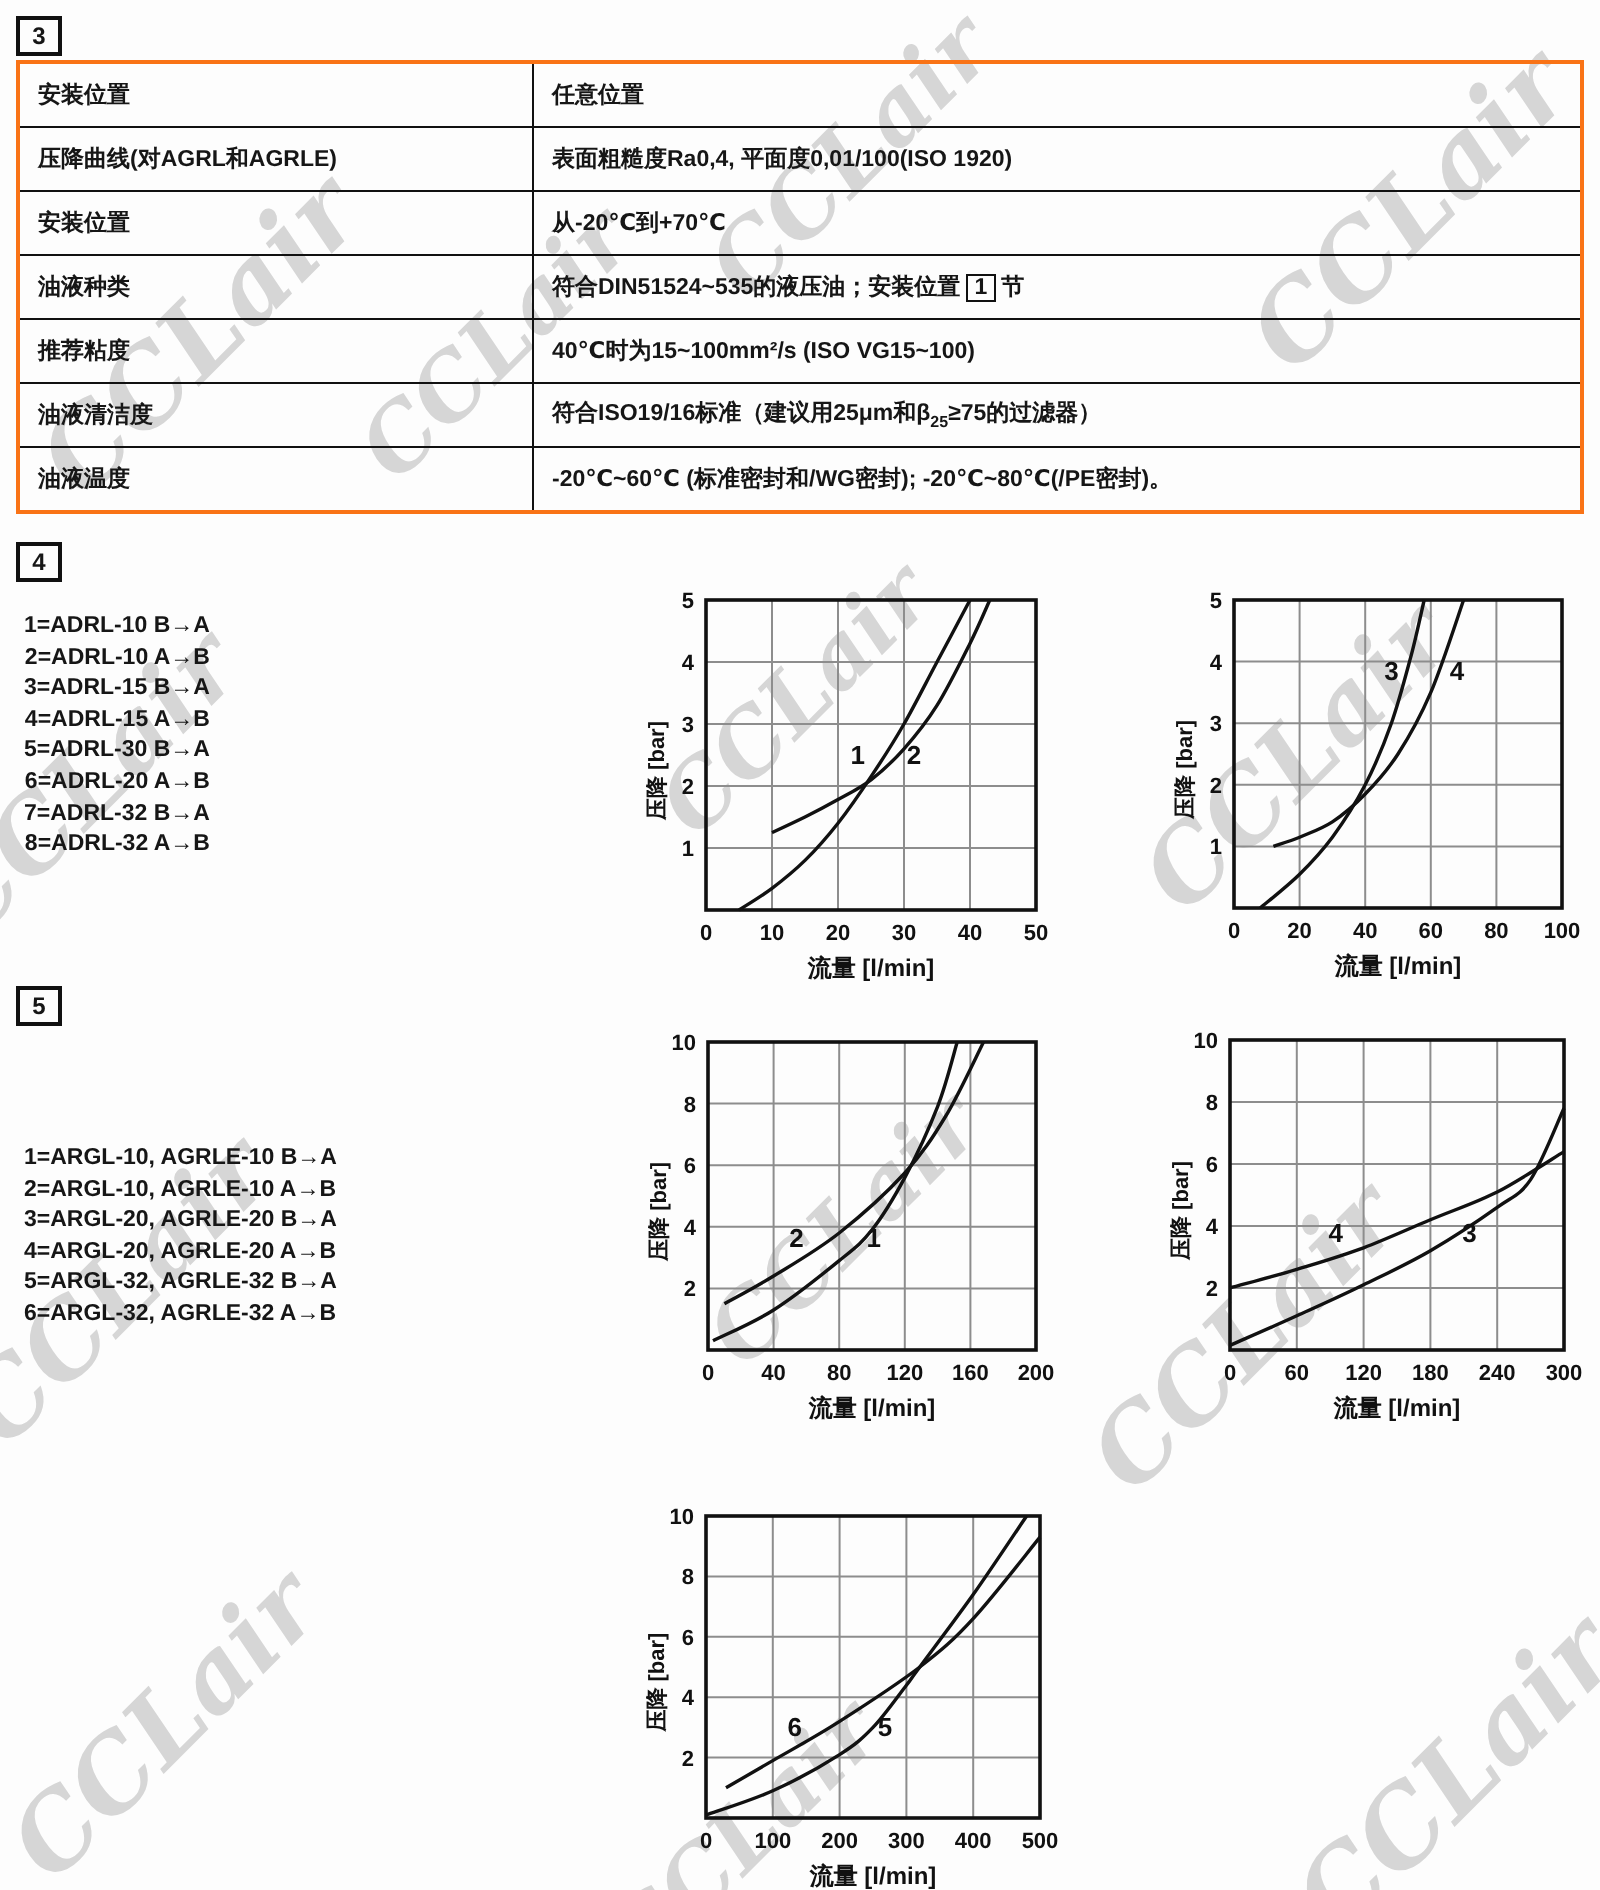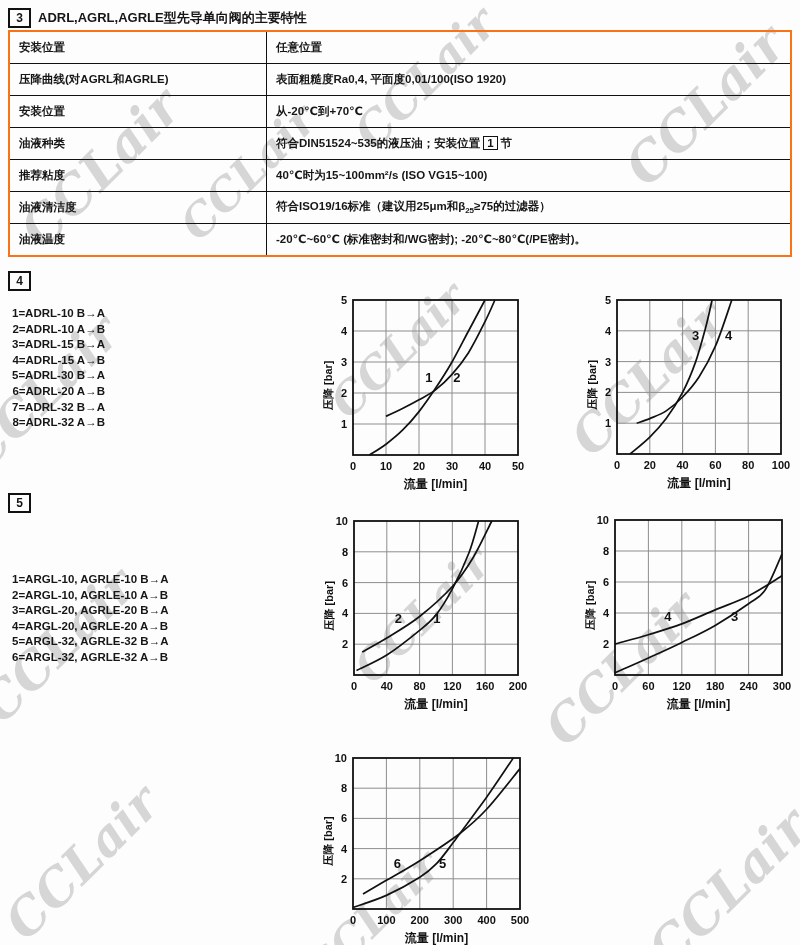--- a/index.html
+++ b/index.html
@@ -47,21 +47,20 @@
       <span class="wm" style="left: 58px; top: 645px; font-size: 50px; color: rgb(214, 214, 214);">CCLair</span>
       <span class="wm" style="left: 422px; top: 615px; font-size: 44px; color: rgb(214, 214, 214);">CCLair</span>
       <span class="wm" style="left: 622px; top: 668px; font-size: 50px; color: rgb(214, 214, 214);">CCLair</span>
       <span class="wm" style="left: 82px; top: 862px; font-size: 50px; color: rgb(214, 214, 214);">CCLair</span>
       <span class="wm" style="left: 372px; top: 918px; font-size: 44px; color: rgb(214, 214, 214);">CCLair</span>
       <span class="wm" style="left: 728px; top: 888px; font-size: 52px; color: rgb(214, 214, 214);">CCLair</span>
     </div>
 
   <div class="sec-header" style="left:8px;top:8px;">
     <span class="numbox">3</span>
-    <span>ADRL,AGRL,AGRLE型先导单向阀的主要特性</span>
   </div>
 
   <table class="spec">
     <tbody>
         <tr>
           <td class="c1">安装位置</td>
           <td class="c2"><span>任意位置</span></td>
         </tr>
         <tr>
           <td class="c1">压降曲线(对AGRL和AGRLE)</td>

